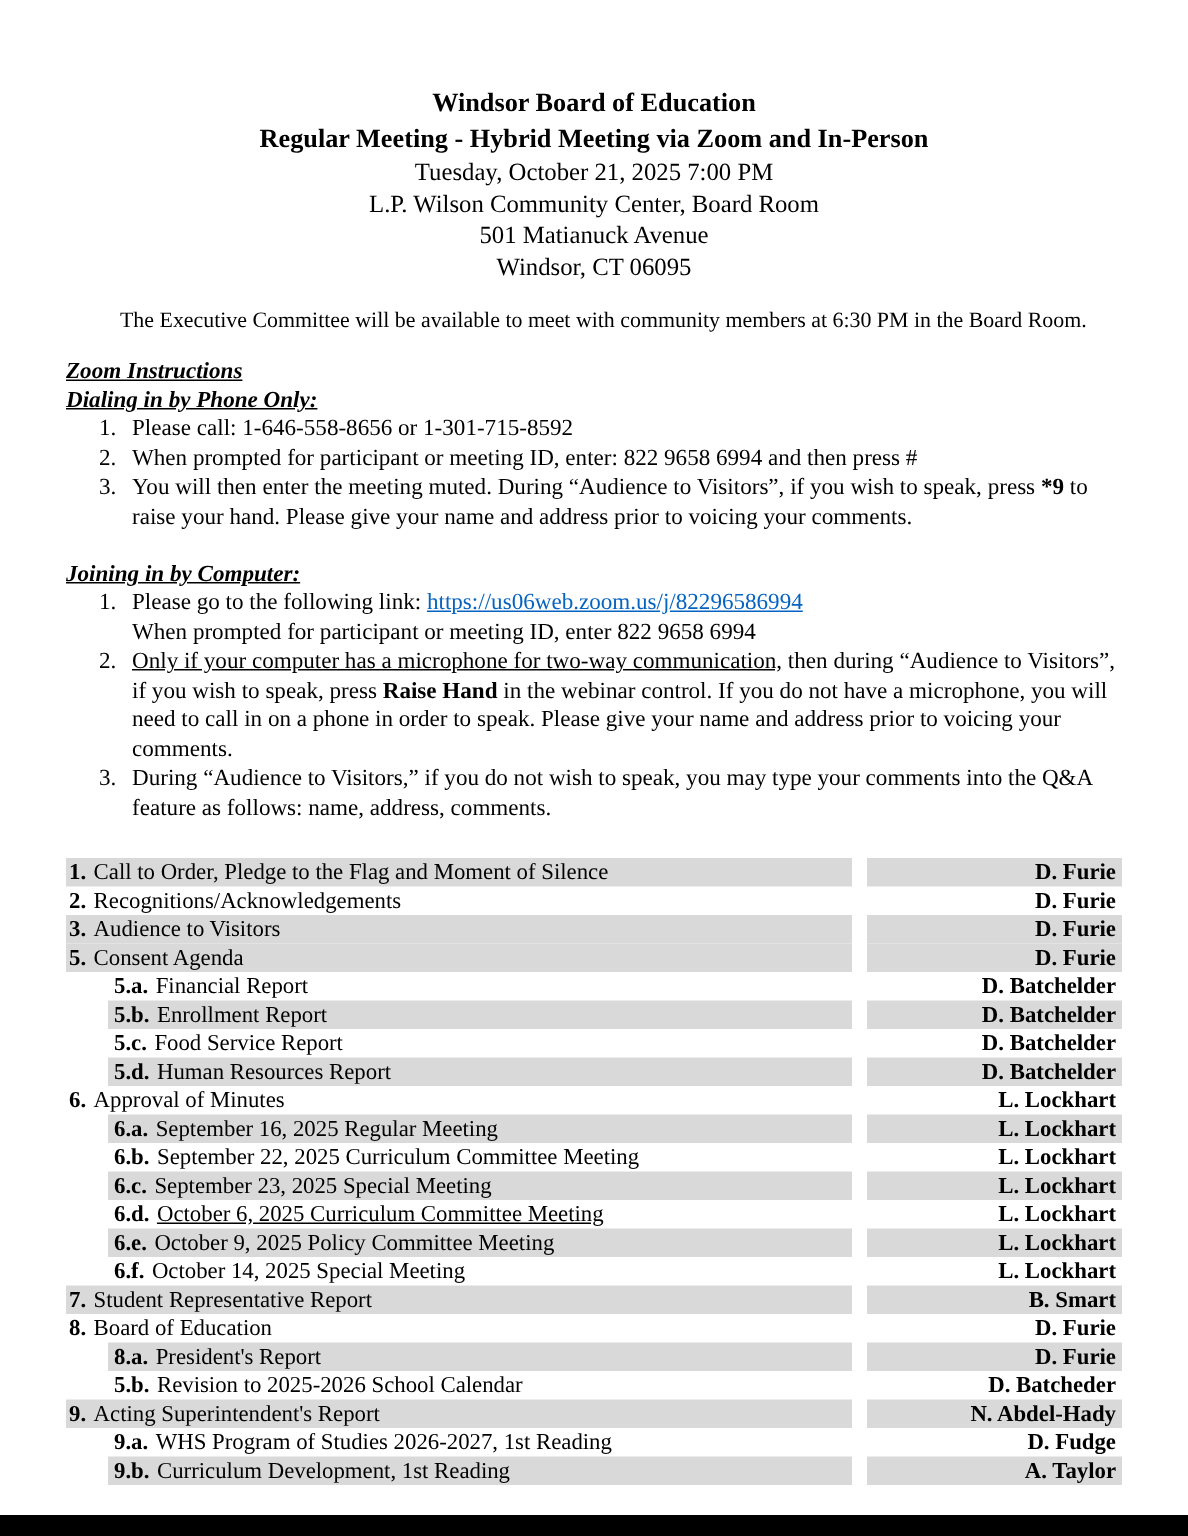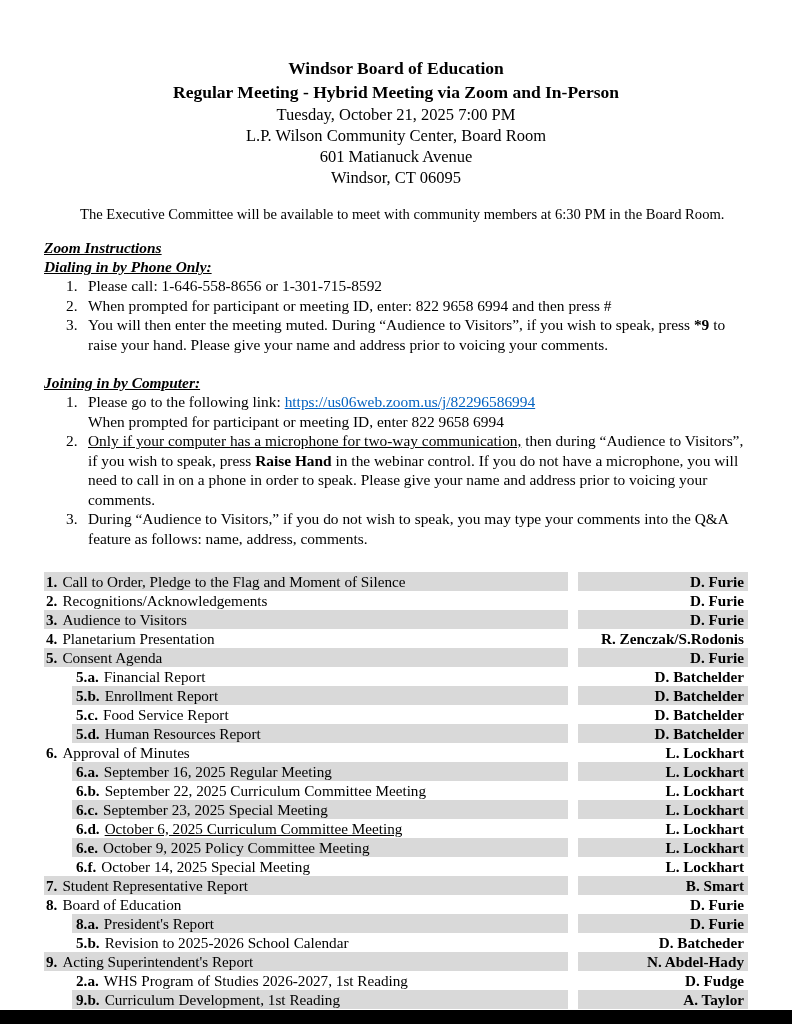--- a/index.html
+++ b/index.html
@@ -72,21 +72,21 @@
 </head>
 <body>
 
 <div class="page">
 
   <div class="header">
     <div class="title-line">Windsor Board of Education</div>
     <div class="title-line">Regular Meeting - Hybrid Meeting via Zoom and In-Person</div>
     <div class="info-line">Tuesday, October 21, 2025  7:00 PM</div>
     <div class="info-line">L.P. Wilson Community Center, Board Room</div>
-    <div class="info-line">601 Matianuck Avenue</div>
+    <div class="info-line">501 Matianuck Avenue</div>
     <div class="info-line">Windsor, CT  06095</div>
   </div>
 
   <div class="exec-note">The Executive Committee will be available to meet with community members at 6:30 PM in the Board Room.</div>
 
   <div class="zoom-section">
     <div class="z-heading">Zoom Instructions</div>
     <div class="z-heading">Dialing in by Phone Only:</div>
 
     <div class="olist">
@@ -133,24 +133,20 @@
       <div class="cell-right">D. Furie</div>
     </div>
       <div class="arow lvl0">
       <div class="cell-left"><span class="anum">2.</span><span class="atext">Recognitions/Acknowledgements</span></div>
       <div class="cell-right">D. Furie</div>
     </div>
       <div class="arow lvl0 shaded">
       <div class="cell-left"><span class="anum">3.</span><span class="atext">Audience to Visitors</span></div>
       <div class="cell-right">D. Furie</div>
     </div>
-      <div class="arow lvl0">
-      <div class="cell-left"><span class="anum">4.</span><span class="atext">Planetarium Presentation</span></div>
-      <div class="cell-right">R. Zenczak/S.Rodonis</div>
-    </div>
       <div class="arow lvl0 shaded">
       <div class="cell-left"><span class="anum">5.</span><span class="atext">Consent Agenda</span></div>
       <div class="cell-right">D. Furie</div>
     </div>
       <div class="arow lvl1">
       <div class="cell-left"><span class="anum">5.a.</span><span class="atext">Financial Report</span></div>
       <div class="cell-right">D. Batchelder</div>
     </div>
       <div class="arow lvl1 shaded">
       <div class="cell-left"><span class="anum">5.b.</span><span class="atext">Enrollment Report</span></div>
@@ -206,21 +202,21 @@
     </div>
       <div class="arow lvl1">
       <div class="cell-left"><span class="anum">5.b.</span><span class="atext">Revision to 2025-2026 School Calendar</span></div>
       <div class="cell-right">D. Batcheder</div>
     </div>
       <div class="arow lvl0 shaded">
       <div class="cell-left"><span class="anum">9.</span><span class="atext">Acting Superintendent's Report</span></div>
       <div class="cell-right">N. Abdel-Hady</div>
     </div>
       <div class="arow lvl1">
-      <div class="cell-left"><span class="anum">2.a.</span><span class="atext">WHS Program of Studies 2026-2027, 1st Reading</span></div>
+      <div class="cell-left"><span class="anum">9.a.</span><span class="atext">WHS Program of Studies 2026-2027, 1st Reading</span></div>
       <div class="cell-right">D. Fudge</div>
     </div>
       <div class="arow lvl1 shaded">
       <div class="cell-left"><span class="anum">9.b.</span><span class="atext">Curriculum Development, 1st Reading</span></div>
       <div class="cell-right">A.  Taylor</div>
     </div>
     </div>
 
   <div class="bottom-bar"></div>
 

